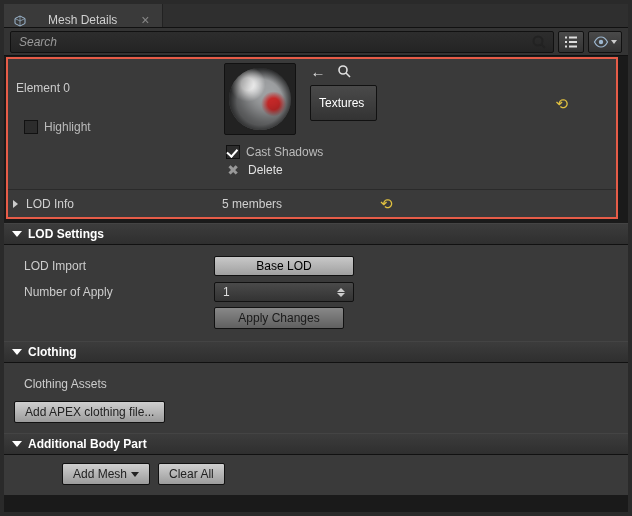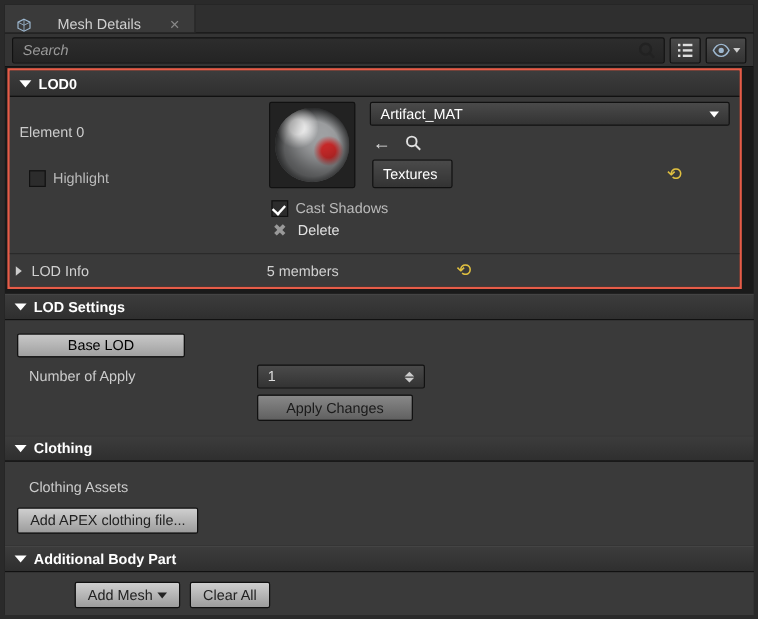--- a/index.html
+++ b/index.html
@@ -57,21 +57,21 @@
       radial-gradient(circle at 30% 26%, #fff 0 10%, rgba(255,255,255,0) 28%),
       radial-gradient(circle at 72% 58%, #cc2a2a 0 10%, rgba(204,42,42,0) 22%),
       radial-gradient(circle at 50% 55%, #a0a2a4 0 50%, #3a3b3c 72%, #1a1a1a 100%);
     box-shadow:inset 8px -8px 20px 4px rgba(0,0,0,0.55);
   }
   .mat-col{display:flex;flex-direction:column;gap:6px;}
   .drop{display:flex;align-items:center;justify-content:space-between;background:linear-gradient(#4a4a4a,#333);border:1px solid #111;height:20px;padding:0 8px;min-width:156px;color:#fff;border-radius:2px;}
   .drop .caret{border-left:4px solid transparent;border-right:4px solid transparent;border-top:5px solid #fff;}
   .mini-row{display:flex;align-items:center;gap:10px;padding-left:2px;}
   .ico{width:16px;height:16px;display:flex;align-items:center;justify-content:center;color:#e0e0e0;}
-  .mini-btn{display:flex;align-items:center;gap:4px;background:linear-gradient(#4a4a4a,#333);border:1px solid #111;height:24px;padding:0 8px;color:#fff;border-radius:2px;}
+  .mini-btn{display:flex;align-items:center;gap:4px;background:linear-gradient(#4a4a4a,#333);border:1px solid #111;height:36px;padding:0 8px;color:#fff;border-radius:2px;}
   .yellow-arrow{color:#e0c040;font-size:15px;line-height:1;}
   .right-col{flex:1;}
   .opt-row{display:flex;align-items:flex-end;gap:8px;color:#e0e0e0;margin-bottom:4px;}
   .opt-row .cross{color:#999;font-size:14px;line-height:1;display:inline-block;width:14px;text-align:center;}
   
   .lod-info-row{display:flex;align-items:center;padding:6px 5px;border-top:1px solid #2a2a2a;gap:8px;}
   .lod-info-row .tri{border-top:4px solid transparent;border-bottom:4px solid transparent;border-left:5px solid #ccc;}
   
   .kv{display:flex;align-items:center;height:26px;}
   .kv .k{width:200px;color:#ccc;padding-left:10px;}
@@ -131,41 +131,33 @@
       </svg>
     <span class="tri down" style="border-top-color:#ccc;border-width:4px 3px 0 3px;"></span>
   </div>
 </div>
 
 <div class="pane">
   <div class="scroll">
     <div class="scroll-body">
 
       <div class="hl-box">
-        <div class="sec-hdr">
-          <span class="tri down"></span>
-          <span>LOD0</span>
-        </div>
         <div class="sec-body" style="padding:0;">
           <div class="row lod0-row">
             <div class="left-col">
               <span class="el-label">Element 0</span>
               <label class="chk">
                 <span class="box"></span>
                 <span>Highlight</span>
               </label>
             </div>
             <div class="thumb">
                 <div class="sphere"></div>
               </div>
             <div class="mat-col right-col">
-              <div class="drop">
-                <span>Artifact_MAT</span>
-                <span class="caret"></span>
-              </div>
               <div class="mini-row">
                 <span class="ico" style="font-size:15px;">←</span>
                 <span class="ico">
                     <svg width="14" height="14" viewBox="0 0 14 14">
                       <circle cx="6" cy="6" r="4" fill="none" stroke="#e0e0e0" stroke-width="1.6"></circle>
                       <line x1="9" y1="9" x2="13" y2="13" stroke="#e0e0e0" stroke-width="1.6"></line>
                     </svg>
                   </span>
               </div>
               <div class="mini-row" style="justify-content:space-between;max-width:260px;">
@@ -198,20 +190,21 @@
         </div>
       </div>
 
       <div class="section">
         <div class="sec-hdr">
           <span class="tri down"></span>
           <span>LOD Settings</span>
         </div>
         <div class="sec-body">
           <div class="kv">
+            <div class="k">LOD Import</div>
             <div class="v">
               <div class="sel">
                 <span>Base LOD</span>
                 <span class="caret" style="border-top-color:#222;"></span>
               </div>
             </div>
           </div>
           <div class="kv">
             <div class="k">Number of Apply</div>
             <div class="v">

